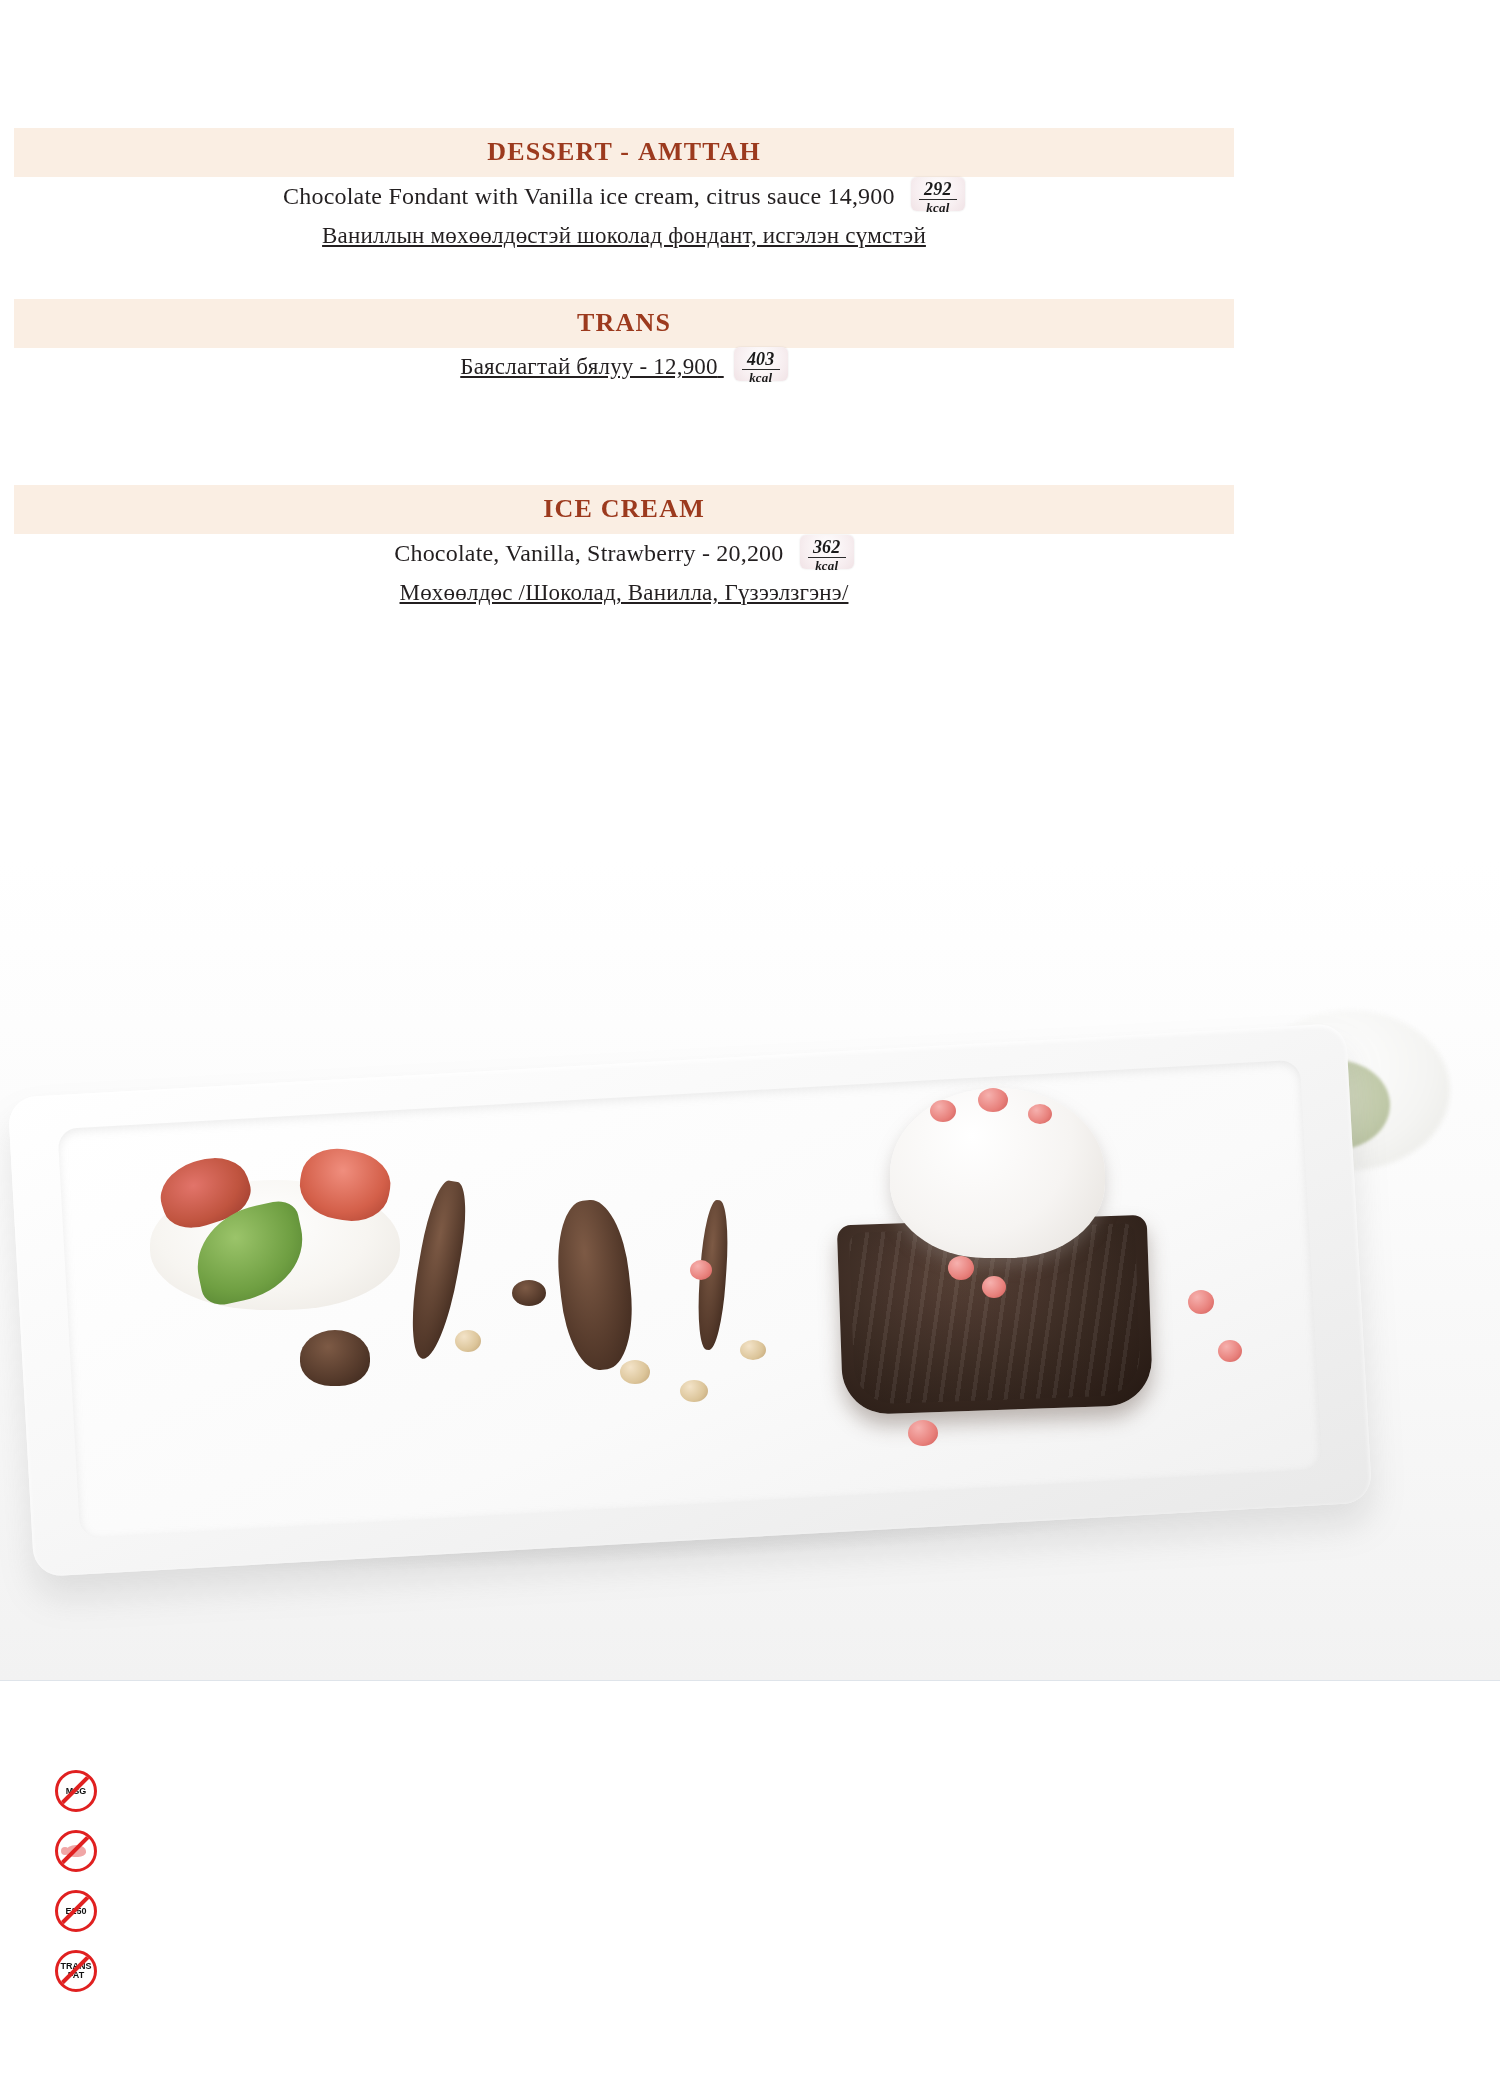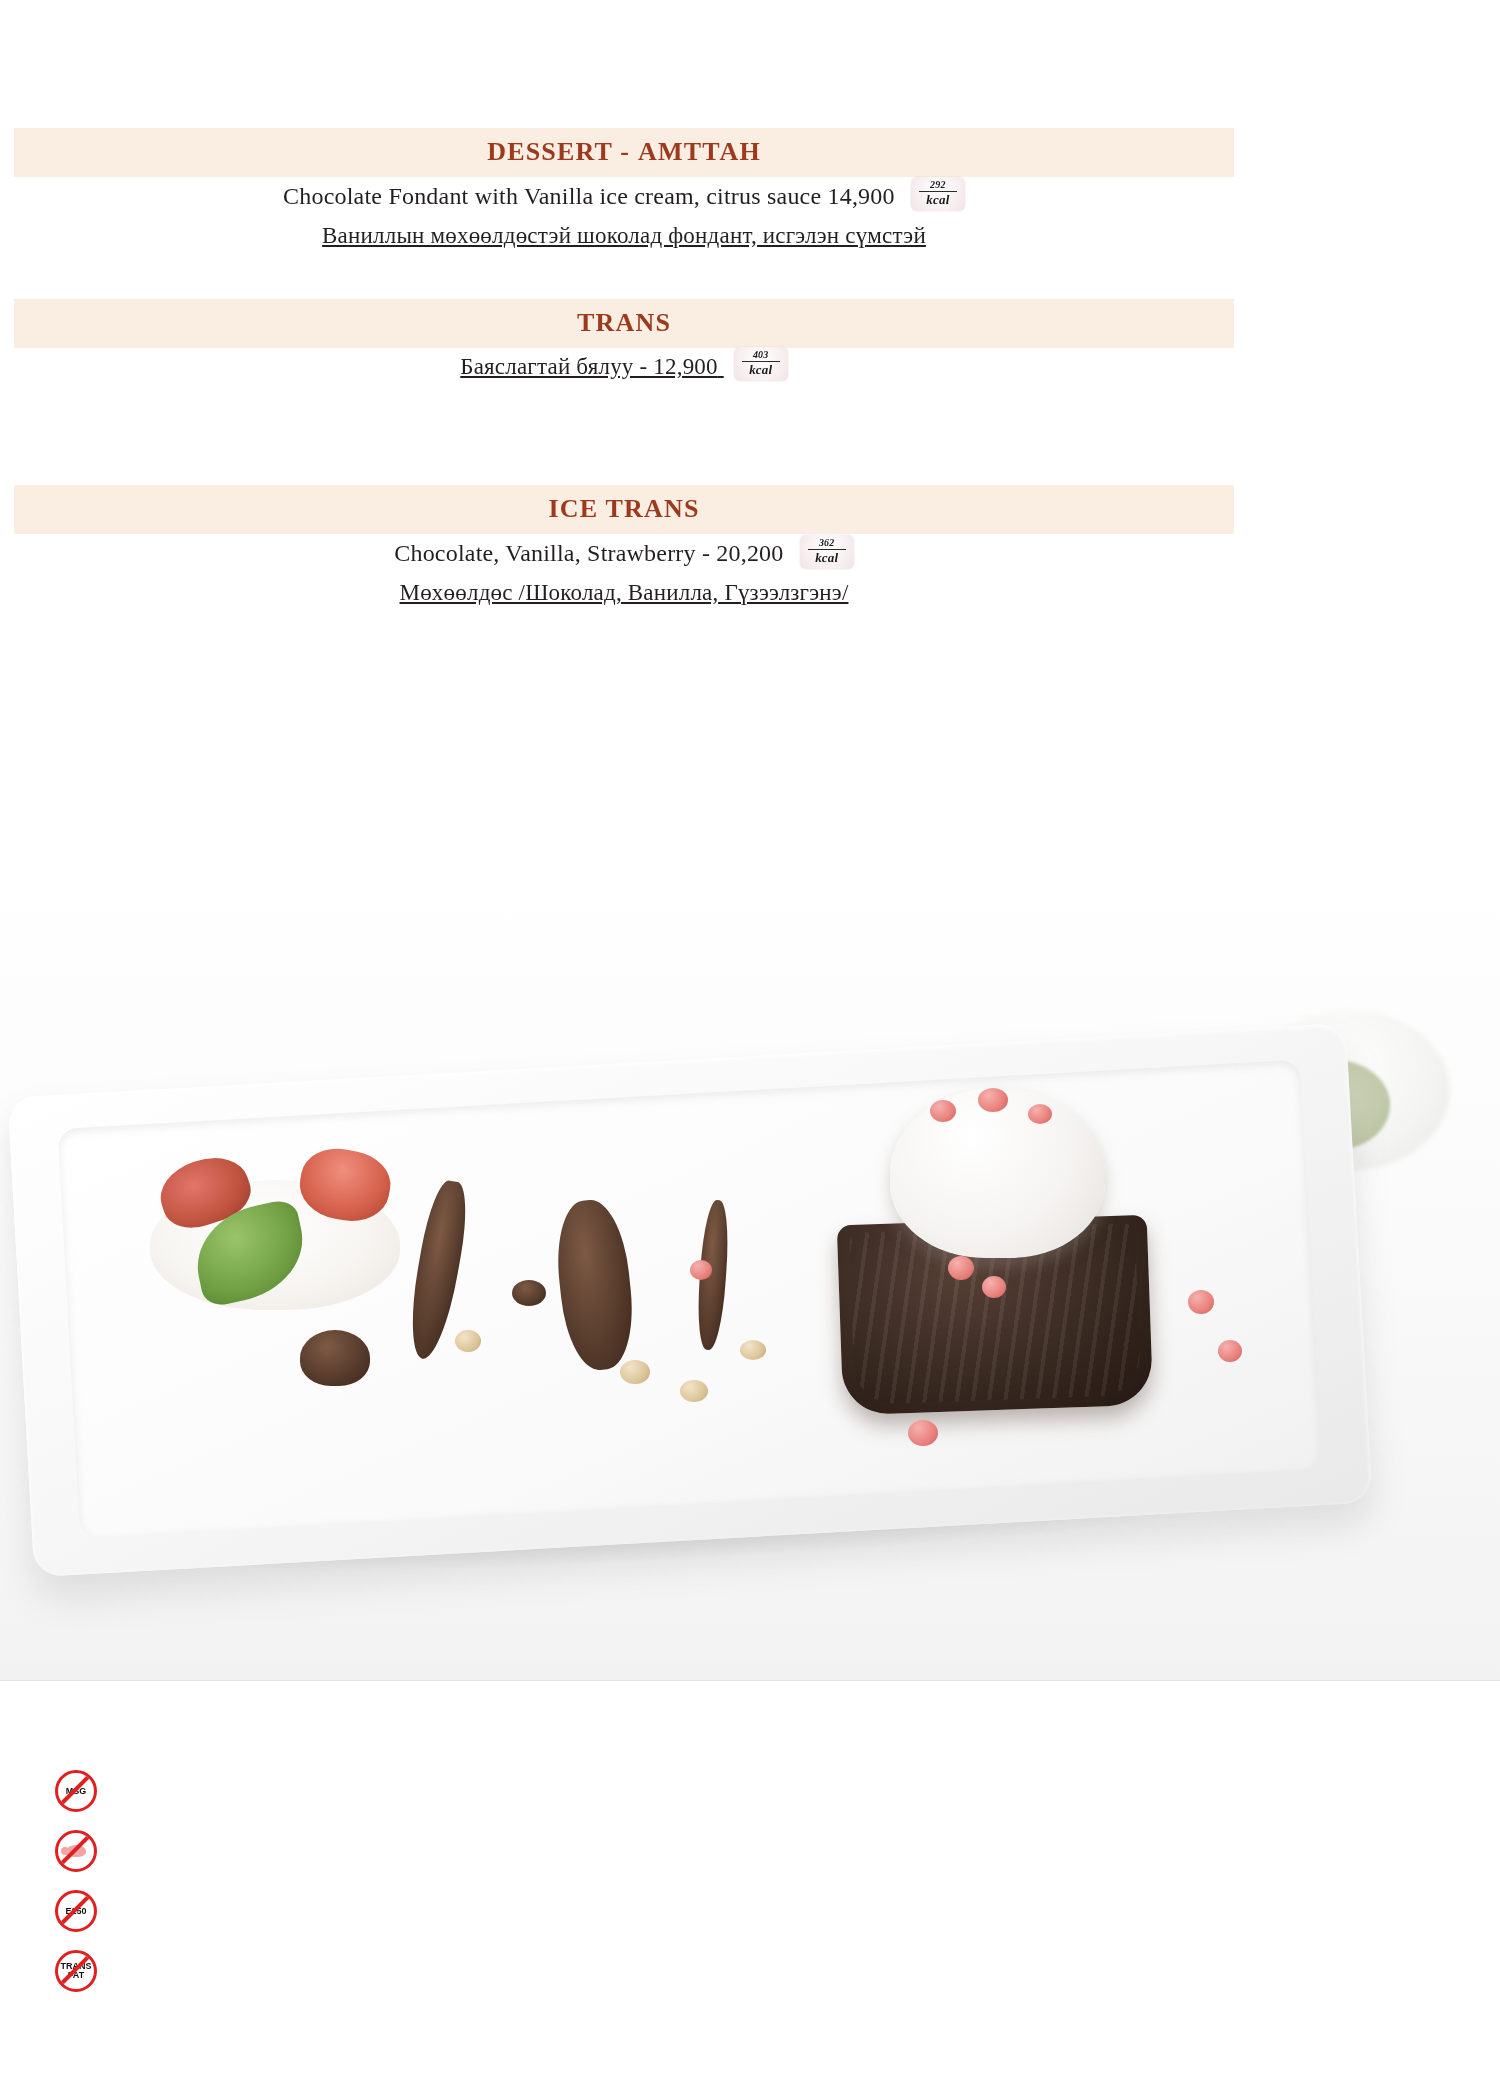--- a/index.html
+++ b/index.html
@@ -81,21 +81,21 @@
     height: 34px;
     border-radius: 6px;
     background: radial-gradient(circle at 50% 35%, #ffffff 0%, #f7eef0 65%, #f0e2e5 100%);
     box-shadow: 0 0 2px rgba(0,0,0,0.12);
     text-align: center;
     font-family: "Liberation Serif", serif;
     line-height: 1;
   }
   .kcal .num {
     display: block;
-    font-size: 10px;
+    font-size: 18px;
     font-style: italic;
     font-weight: bold;
     color: #1a1a1a;
     padding-top: 3px;
   }
   .kcal .unit {
     display: block;
     font-size: 13px;
     font-style: italic;
     font-weight: bold;
@@ -359,21 +359,21 @@
             <span class="num">403</span>
             <span class="unit">kcal</span>
           </span>
         </div>
       </div>
     </div>
 
     <div class="gap-2"></div>
 
     <div class="section">
-      <div class="section-header">ICE TRANS</div>
+      <div class="section-header">ICE CREAM</div>
       <div class="section-body">
         <div class="item-line en">
           <span>Chocolate, Vanilla, Strawberry - 20,200</span>
           <span class="kcal">
             <span class="num">362</span>
             <span class="unit">kcal</span>
           </span>
         </div>
         <div class="item-line mn">Мөхөөлдөс /Шоколад, Ванилла, Гүзээлзгэнэ/</div>
       </div>

